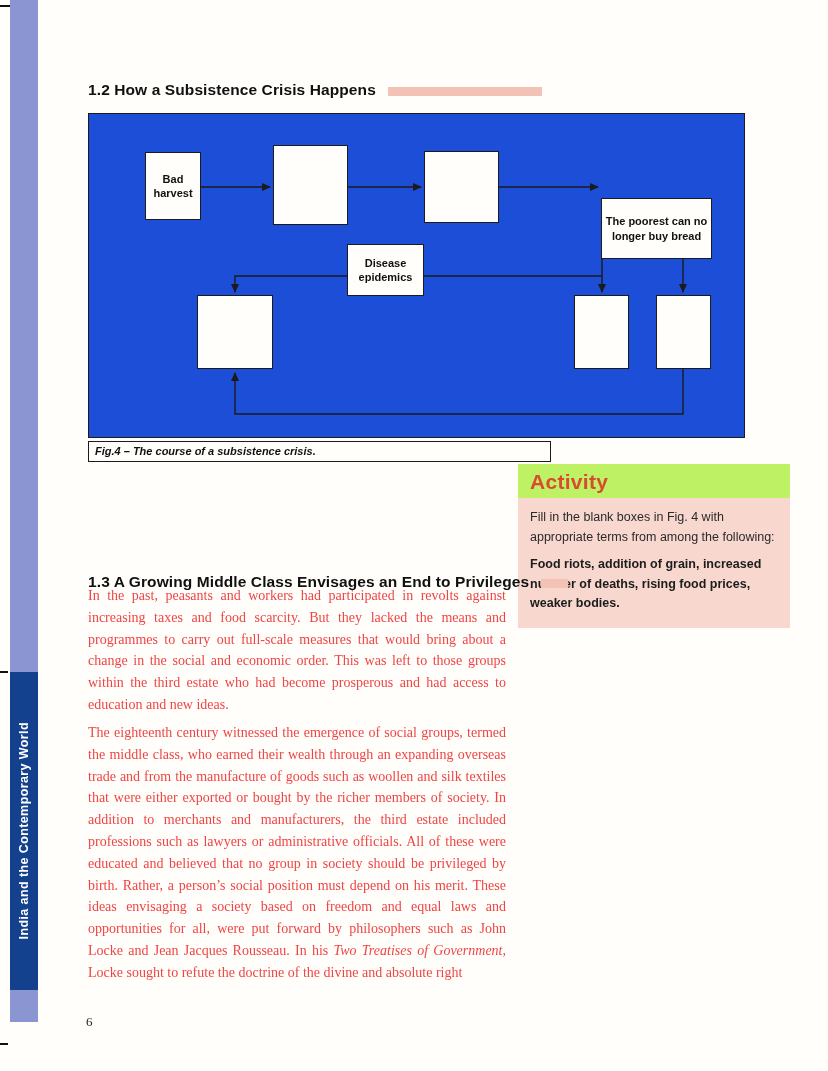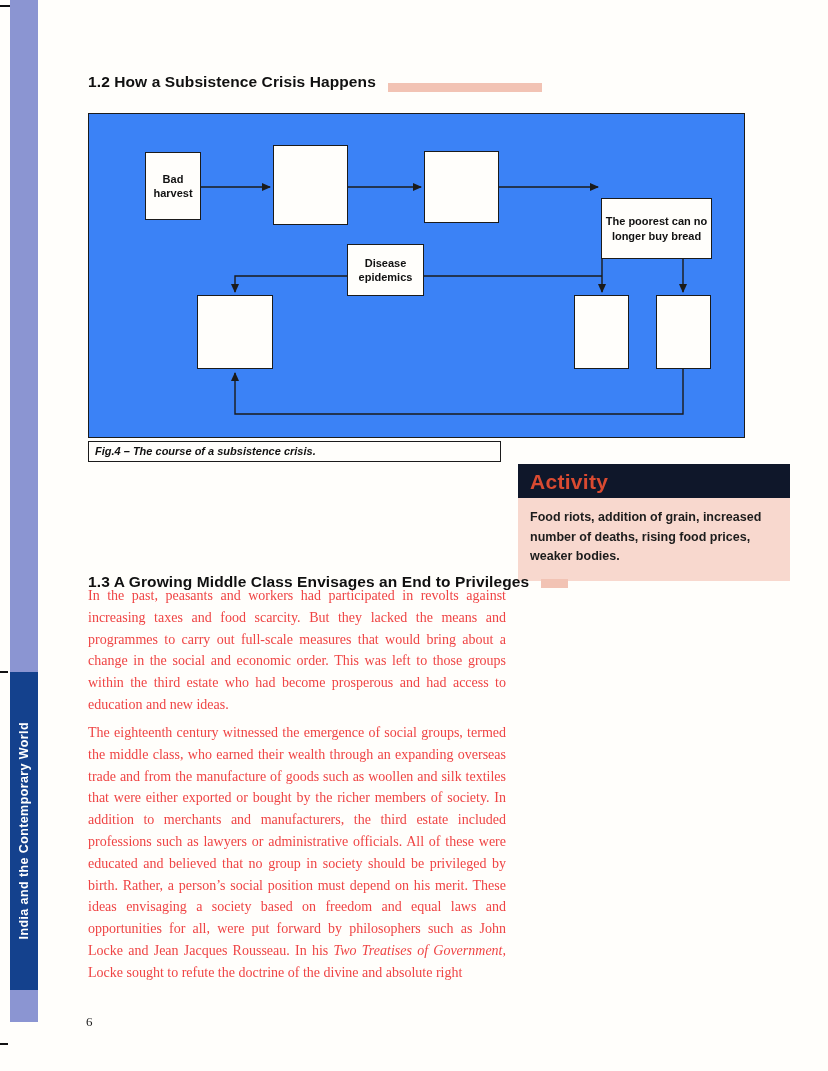--- a/index.html
+++ b/index.html
@@ -20,53 +20,53 @@
     display:flex;align-items:center;justify-content:center;
   }
   .spine{
     writing-mode:vertical-rl;transform:rotate(180deg);
     font:bold 12.5px "Liberation Sans",sans-serif;color:#ffffff;letter-spacing:.4px;white-space:nowrap;
   }
   
   .sec-head{position:absolute;left:88px;display:flex;align-items:center;}
   .sec-head .txt{font:bold 15.5px/20px "Liberation Sans",sans-serif;color:#101010;letter-spacing:.1px;}
   .sec-head .bar{height:9px;background:#f2c3b4;margin-left:12px;margin-top:2px;}
-  .sec-head.h12{top:72px;align-items:flex-end;}
+  .sec-head.h12{top:80px;}
   .sec-head.h12 .bar{width:154px;}
   .sec-head.h13{top:540px;margin-top:32px;}
   .sec-head.h13 .bar{width:27px;}
   
   .fig{
     position:absolute;left:88px;top:113px;width:655px;height:323px;
-    border:1.5px solid #1b1b1b;background:#3b82f6;
+    border:1.5px solid #1b1b1b;background:#1d4ed8;
   }
   .fig svg{position:absolute;left:0;top:0;}
   .fbox{
     position:absolute;border:1.5px solid #1b1b1b;background:#fffefb;box-sizing:border-box;
     display:flex;align-items:center;justify-content:center;text-align:center;
     font:bold 11px/1.3 "Liberation Sans",sans-serif;color:#111;padding:2px;
   }
   .fbox.b1{left:56px;top:38px;width:56px;height:68px;}
   .fbox.b2{left:184px;top:31px;width:75px;height:80px;}
   .fbox.b3{left:335px;top:37px;width:75px;height:72px;}
   .fbox.b4{left:512px;top:44px;width:111px;height:61px;margin-top:40px;}
   .fbox.b5{left:258px;top:130px;width:77px;height:52px;}
   .fbox.b6{left:108px;top:181px;width:76px;height:74px;}
   .fbox.b7{left:485px;top:181px;width:55px;height:74px;}
   .fbox.b8{left:567px;top:181px;width:55px;height:74px;}
   
   .caption{
-    position:absolute;left:88px;top:441px;width:413px;height:21px;box-sizing:border-box;
+    position:absolute;left:88px;top:441px;width:463px;height:21px;box-sizing:border-box;
     border:1.3px solid #1b1b1b;
     font:bold italic 11px/18px "Liberation Sans",sans-serif;color:#111;
     padding-left:6px;
   }
   
   .activity{position:absolute;left:518px;top:464px;width:272px;}
-  .activity .hd{background:#0f172a;padding:5px 12px 3px 12px;}
+  .activity .hd{background:#bef264;padding:5px 12px 3px 12px;}
   .activity .hd .title{
     font:bold 21px/26px "Liberation Sans",sans-serif;color:#d94a31;letter-spacing:.3px;margin:0;
   }
   .activity .bd{
     background:#f8d8ce;padding:10px 12px 14px 12px;
     font:12.5px/19.5px "Liberation Sans",sans-serif;color:#2a2a2a;
   }
   .activity .bd p{margin:0;}
   .activity .bd p.intro{margin-bottom:8px;}
   .activity .bd p.terms{font-weight:bold;color:#1c1c1c;}
@@ -132,20 +132,21 @@
     <div class="fbox b8"></div>
   </div>
 
   <div class="caption">Fig.4 – The course of a subsistence crisis.</div>
 
   <aside class="activity">
     <div class="hd">
       <h3 class="title">Activity</h3>
     </div>
     <div class="bd">
+      <p class="intro">Fill in the blank boxes in Fig. 4 with appropriate terms from among the following:</p>
       <p class="terms">Food riots, addition of grain, increased number of deaths, rising food prices, weaker bodies.</p>
     </div>
   </aside>
 
   <div class="sec-head h13">
     <span class="txt">1.3 A Growing Middle Class Envisages an End to Privileges</span>
     <span class="bar"></span>
   </div>
 
   <p class="bodytext p1">In the past, peasants and workers had participated in revolts against increasing taxes and food scarcity. But they lacked the means and programmes to carry out full-scale measures that would bring about a change in the social and economic order. This was left to those groups within the third estate who had become prosperous and had access to education and new ideas.</p>

